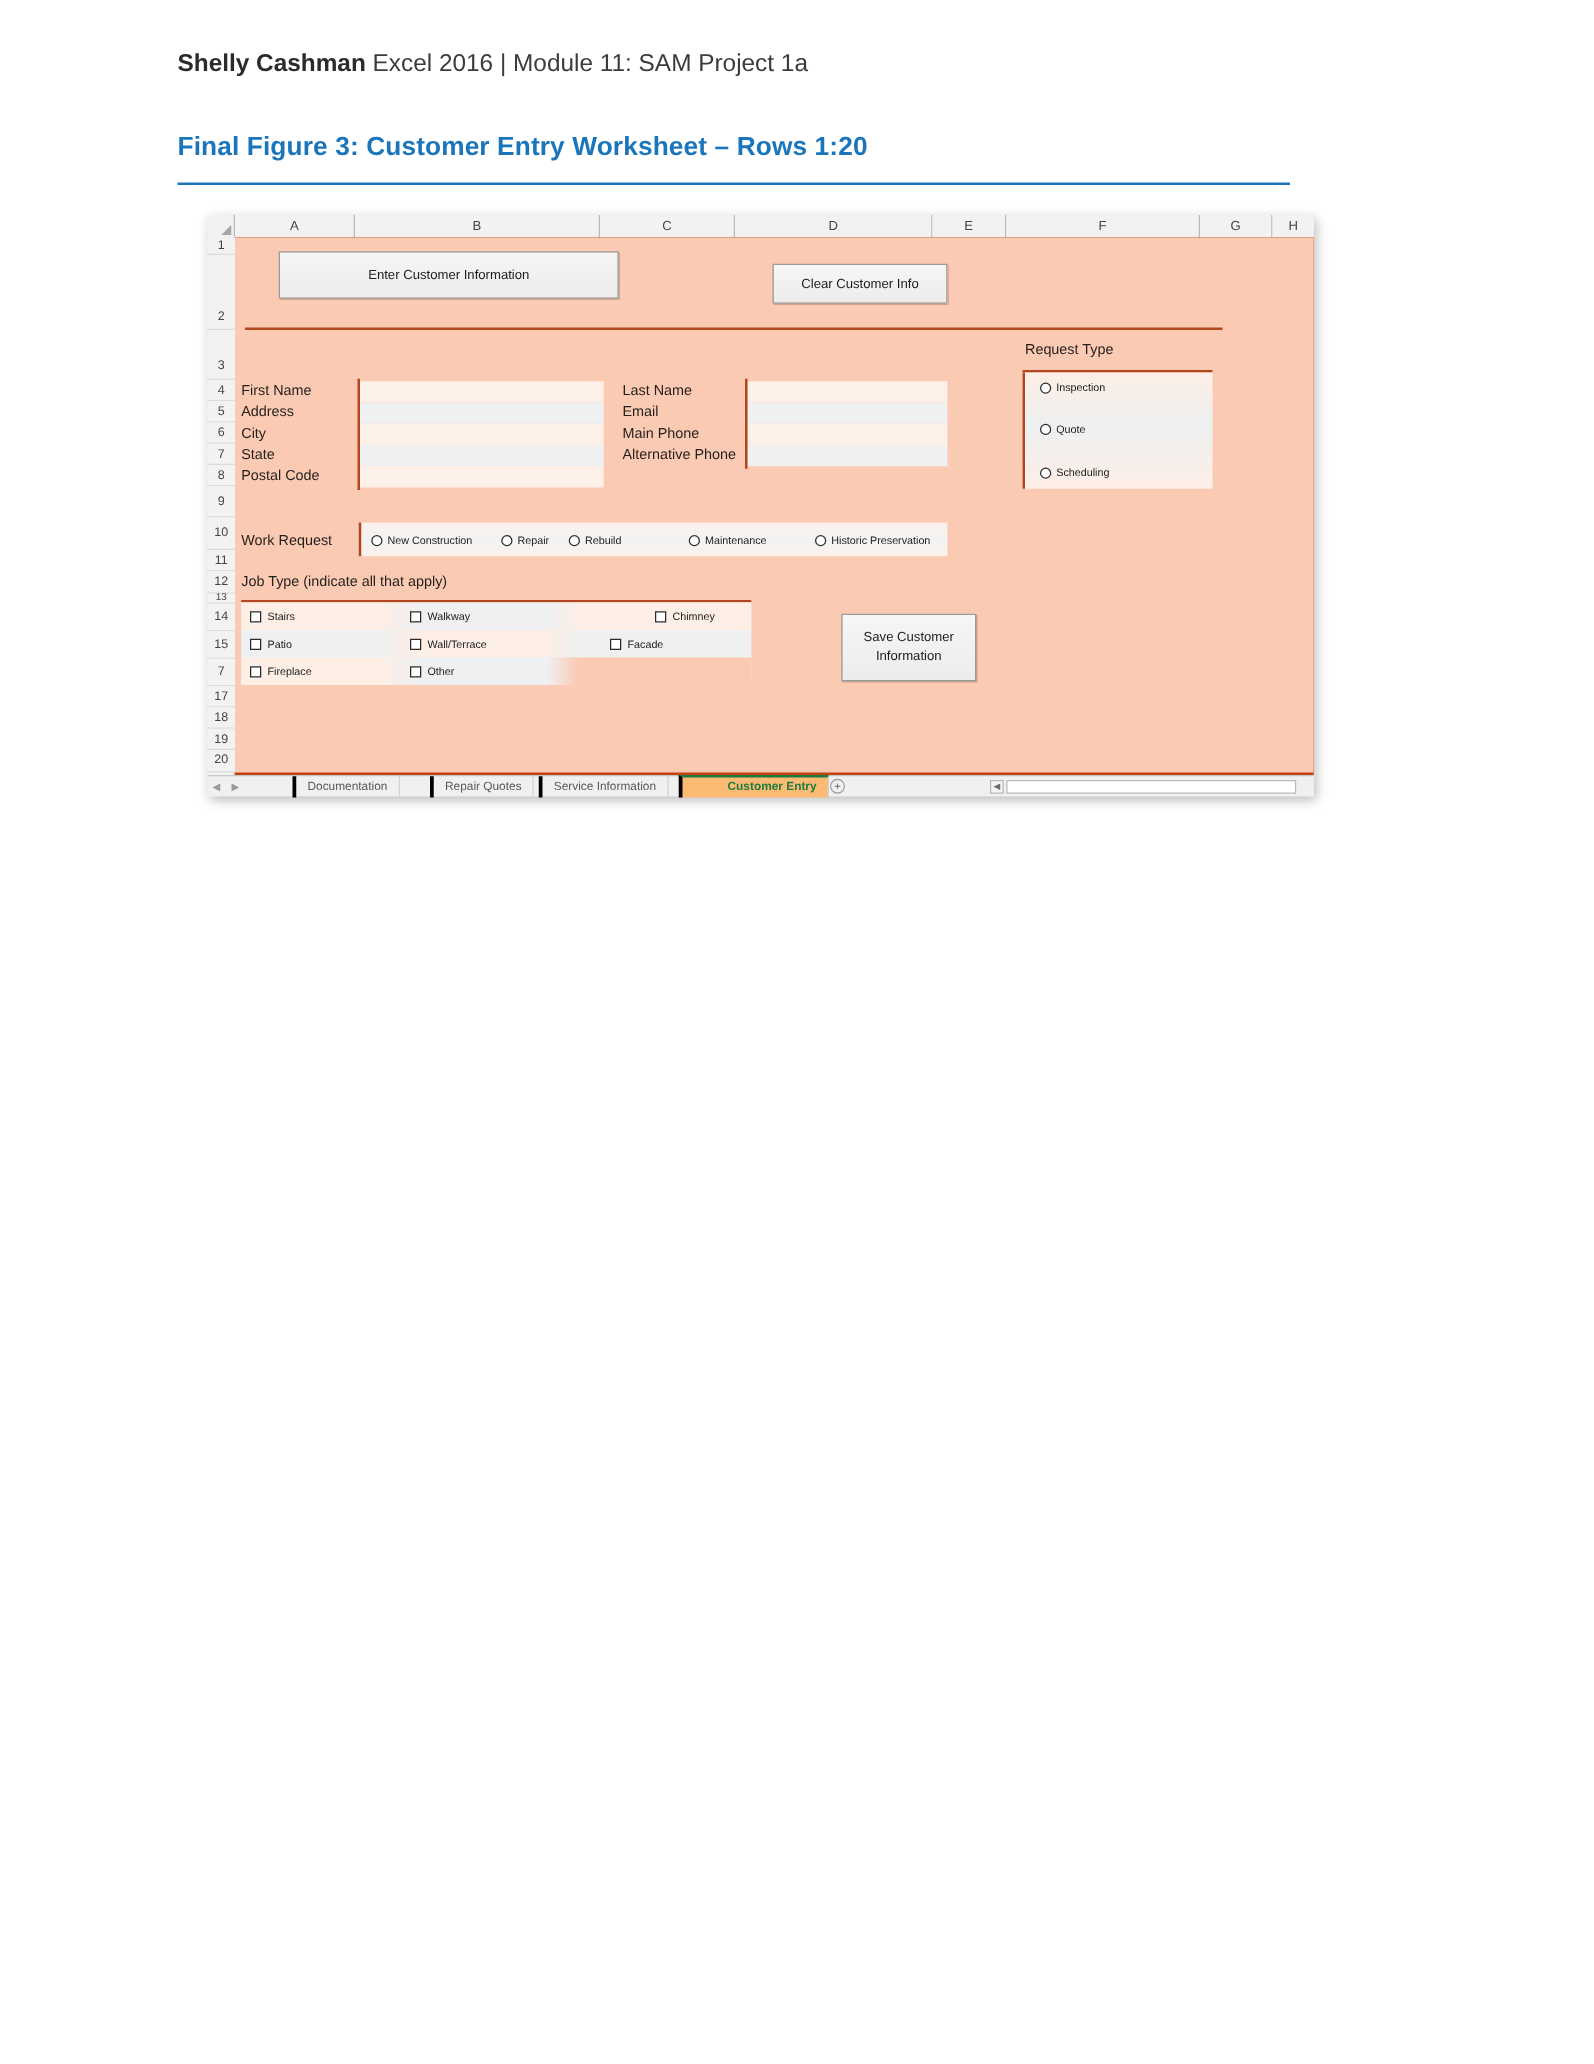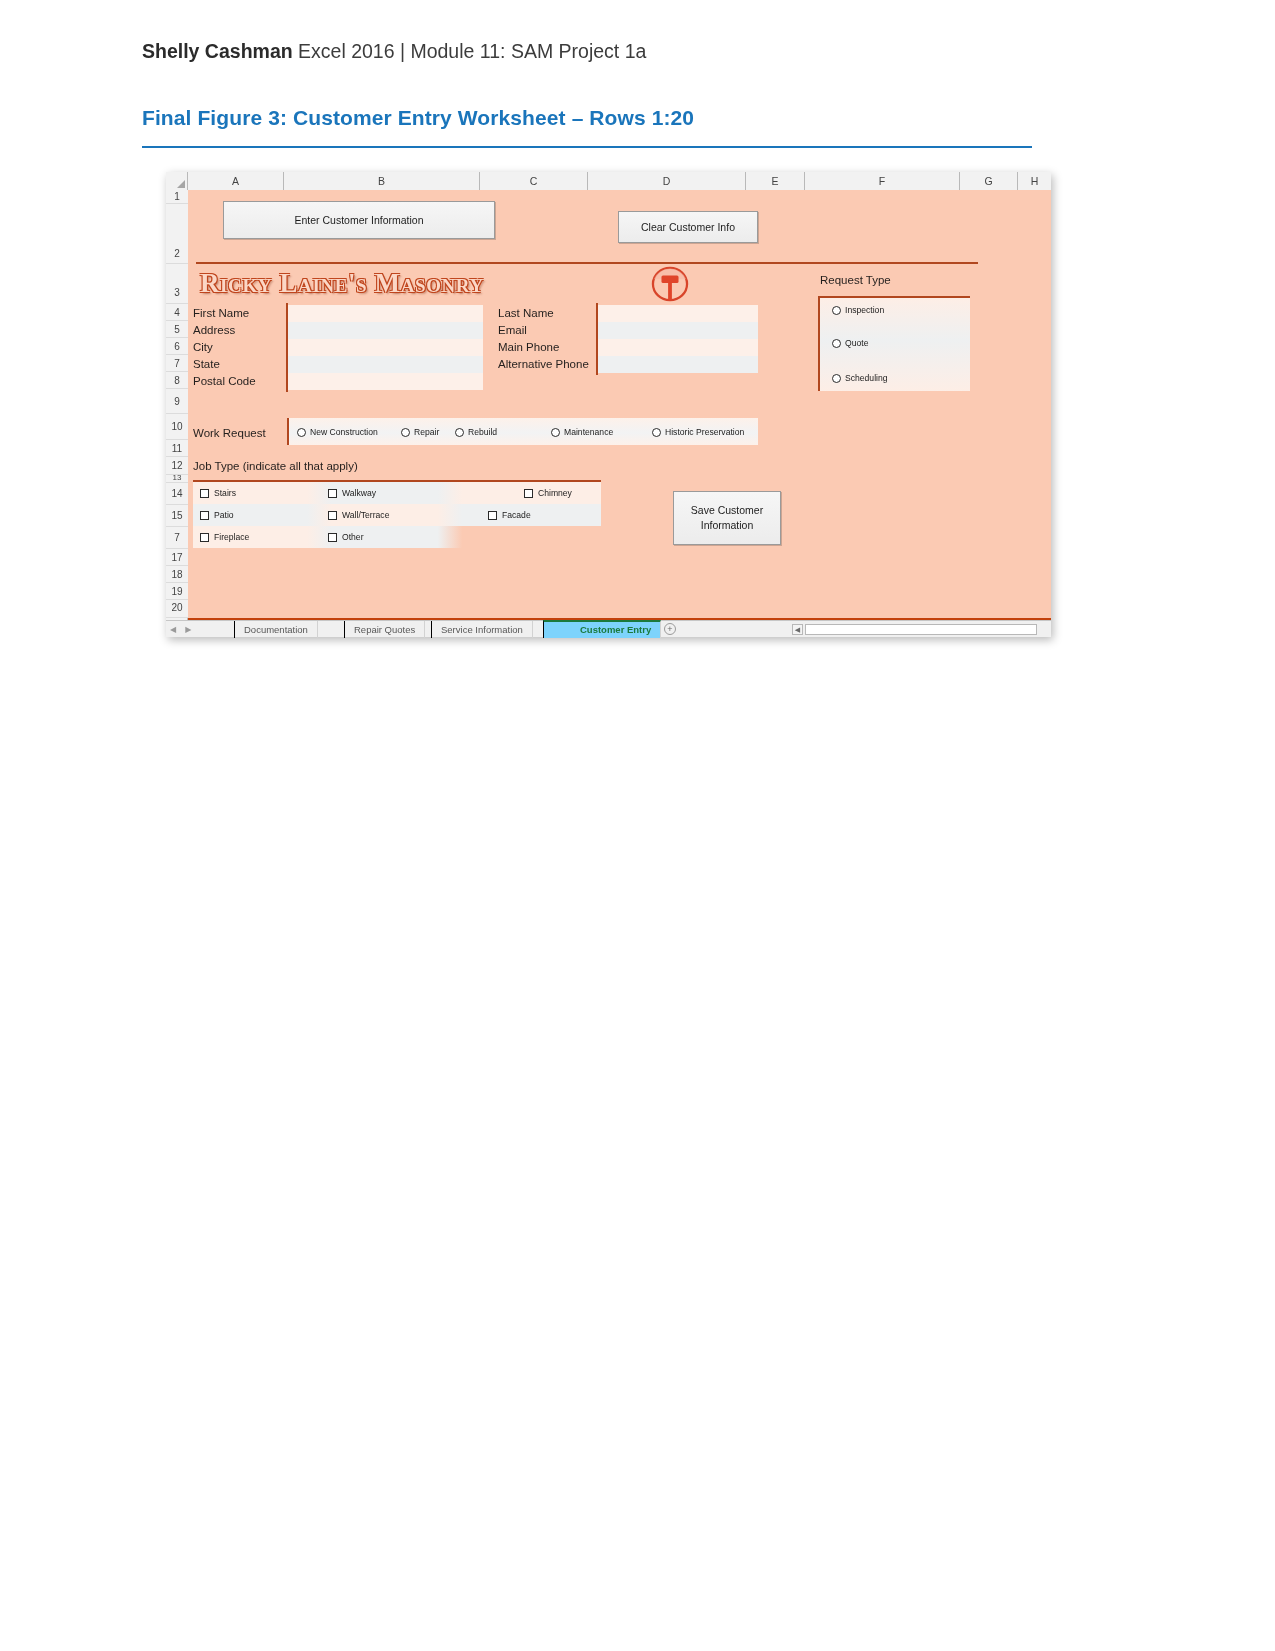--- a/index.html
+++ b/index.html
@@ -65,22 +65,22 @@
   .req-panel{position:absolute;box-sizing:border-box;}
   .opt{position:absolute;display:flex;align-items:center;white-space:nowrap;}
   .radio{display:inline-block;width:9px;height:9px;border:1.3px solid #2a2a2a;border-radius:50%;background:#fff;margin-right:4px;box-sizing:border-box;}
   .chk{display:inline-block;width:9px;height:9px;border:1.3px solid #2a2a2a;background:#fff;margin-right:5px;box-sizing:border-box;}
   .opt-lbl{font-size:8.6px;color:#1c1c1c;}
 
   
   .tabbar{position:absolute;left:0;top:448px;width:885px;height:17px;background:#f0f0f0;border-top:1px solid #c6c6c6;box-sizing:border-box;}
   .navbtns{position:absolute;left:4px;top:1px;width:40px;height:15px;display:flex;align-items:center;gap:9px;color:#9a9a9a;font-size:8px;}
   .tab{position:absolute;top:0px;height:17px;line-height:17px;padding:0 9px;font-size:9.5px;color:#585858;
-       border-left:1px solid #000000;border-right:1px solid #d2d2d2;box-sizing:border-box;white-space:nowrap;}
-  .tab.active{background:#7dd3fc;color:#1b7a3d;font-weight:bold;border-top:2px solid #1b7a3d;height:18px;line-height:16px;top:-1px;padding-left:36px;}
+       border-left:3px solid #000000;border-right:1px solid #d2d2d2;box-sizing:border-box;white-space:nowrap;}
+  .tab.active{background:#fdba74;color:#1b7a3d;font-weight:bold;border-top:2px solid #1b7a3d;height:18px;line-height:16px;top:-1px;padding-left:36px;}
   .plus{position:absolute;top:2px;width:12px;height:12px;border:1px solid #9b9b9b;border-radius:50%;color:#6c6c6c;font-size:9px;line-height:11px;text-align:center;box-sizing:border-box;}
   .hscroll{position:absolute;top:3px;height:11px;background:#ffffff;border:1px solid #b8b8b8;box-sizing:border-box;}
   .hsarrow{position:absolute;top:3px;width:11px;height:11px;border:1px solid #b8b8b8;background:#f4f4f4;box-sizing:border-box;font-size:7px;line-height:9px;text-align:center;color:#6a6a6a;}
 </style>
 </head>
 <body>
 
 <div class="page">
 
   <div class="doc-header">
@@ -131,29 +131,20 @@
 
       <div class="xbtn" style="left:35px;top:11px;width:272px;height:38px;">
         <span>Enter Customer Information</span>
       </div>
       <div class="xbtn" style="left:430px;top:21px;width:140px;height:32px;">
         <span>Clear Customer Info</span>
       </div>
 
       <div class="divider" style="left:8px;top:72px;width:782px;"></div>
 
-      <div class="logo">
-        <div class="logo-text">Ricky Laine's Masonry</div>
-        <svg class="logo-mark" viewBox="0 0 40 38">
-          <ellipse cx="20" cy="19" rx="18" ry="17" fill="none" stroke="#d8452a" stroke-width="2.4"></ellipse>
-          <path d="M3 14 A18 17 0 0 1 37 14" fill="#f7b6a2" opacity=".6"></path>
-          <rect x="11" y="10" width="18" height="8" rx="1.6" fill="#e0452a"></rect>
-          <rect x="18" y="17" width="4" height="19" fill="#e0452a"></rect>
-        </svg>
-      </div>
 
       <div class="band lt" style="left:100px;top:115px;width:195px;height:17px;"></div>
       <div class="band dk" style="left:100px;top:132px;width:195px;height:17px;"></div>
       <div class="band lt" style="left:100px;top:149px;width:195px;height:17px;"></div>
       <div class="band dk" style="left:100px;top:166px;width:195px;height:17px;"></div>
       <div class="band lt" style="left:100px;top:183px;width:195px;height:17px;"></div>
       <div class="vbar" style="left:98px;top:113px;height:89px;"></div>
 
       <div class="band lt" style="left:410px;top:115px;width:160px;height:17px;"></div>
       <div class="band dk" style="left:410px;top:132px;width:160px;height:17px;"></div>

